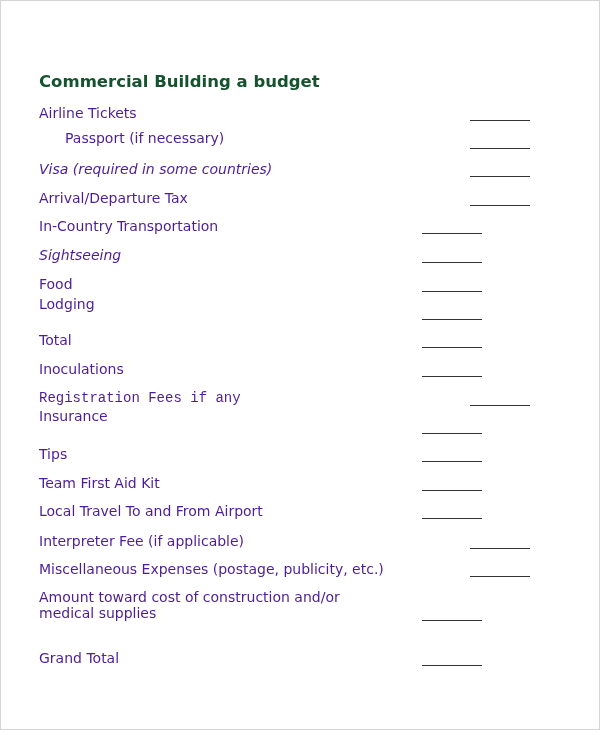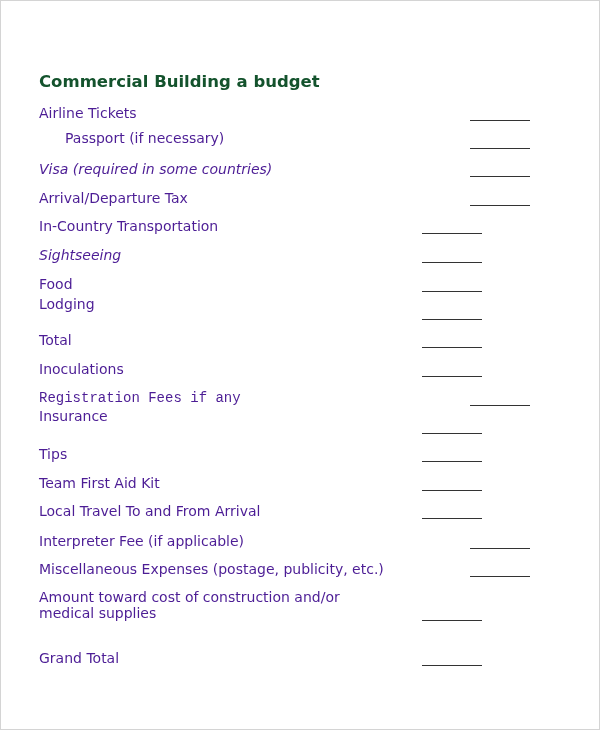--- a/index.html
+++ b/index.html
@@ -41,21 +41,21 @@
       <div class="row-label" style="top: 360px;">Inoculations</div>
       <div class="blank left" style="top: 375px;"></div>
       <div class="row-label" style="top: 389px; font-family: Liberation Mono, monospace;">Registration Fees if any</div>
       <div class="blank right" style="top: 404px;"></div>
       <div class="row-label" style="top: 407px;">Insurance</div>
       <div class="blank left" style="top: 432px;"></div>
       <div class="row-label" style="top: 445px;">Tips</div>
       <div class="blank left" style="top: 460px;"></div>
       <div class="row-label" style="top: 474px;">Team First Aid Kit</div>
       <div class="blank left" style="top: 489px;"></div>
-      <div class="row-label" style="top: 502px;">Local Travel To and From Arrival</div>
+      <div class="row-label" style="top: 502px;">Local Travel To and From Airport</div>
       <div class="blank left" style="top: 517px;"></div>
       <div class="row-label" style="top: 532px;">Interpreter Fee (if applicable)</div>
       <div class="blank right" style="top: 547px;"></div>
       <div class="row-label" style="top: 560px;">Miscellaneous Expenses (postage, publicity, etc.)</div>
       <div class="blank right" style="top: 575px;"></div>
     </div>
 
   <div class="row-label" style="top:604px;">medical supplies</div>
   <div class="row-label" style="top:588px;">Amount toward cost of construction and/or</div>
   <div class="blank left" style="top:619px;"></div>

